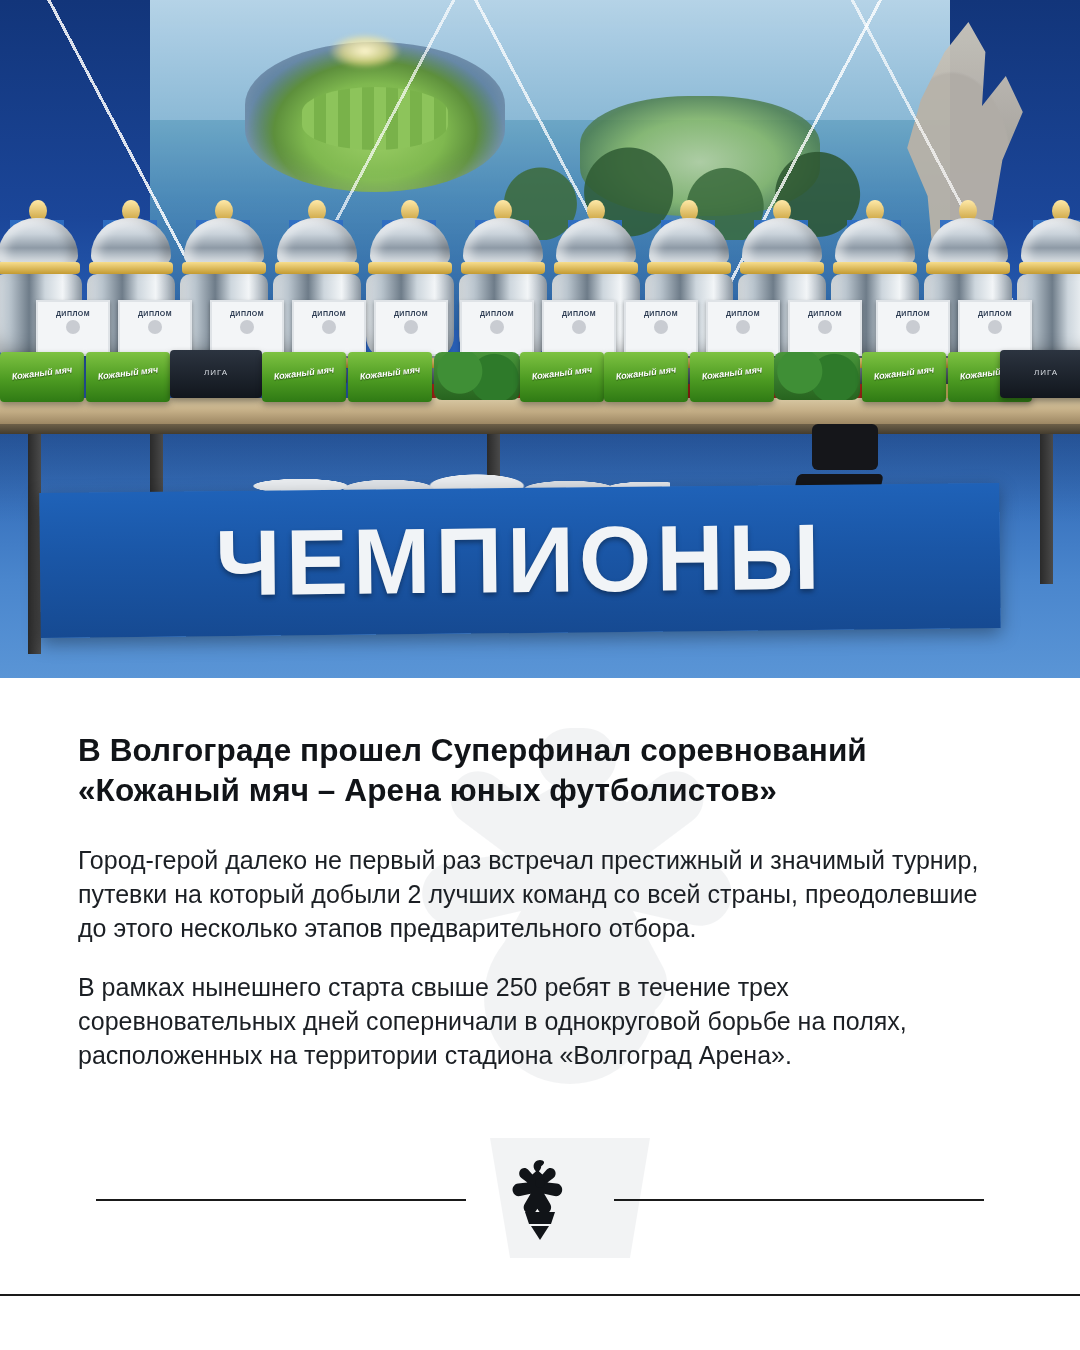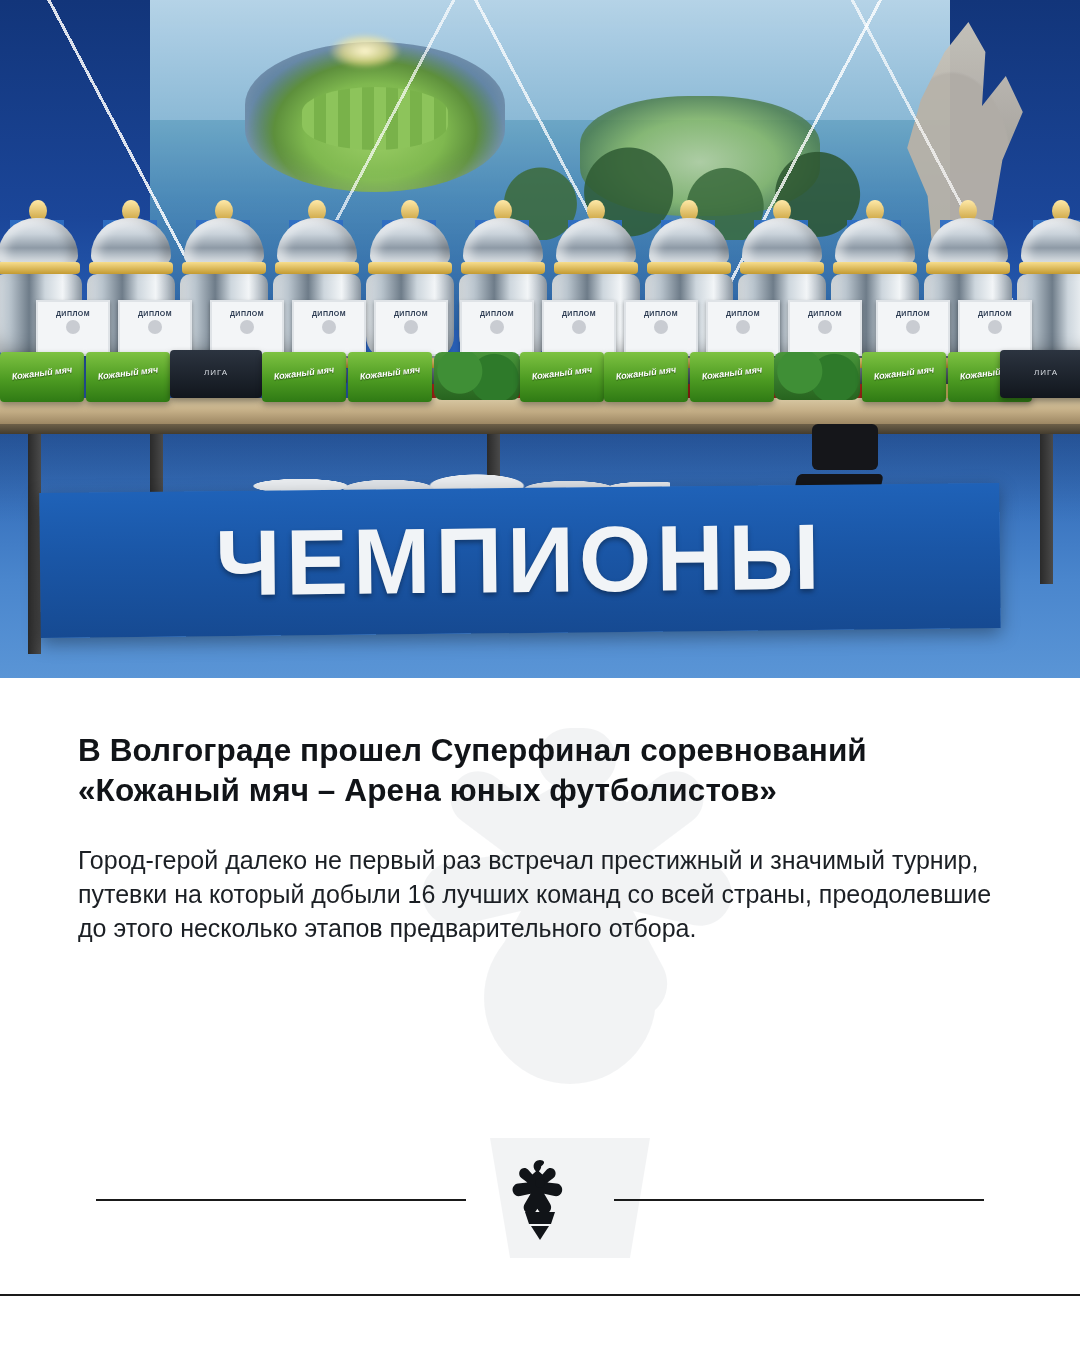--- a/index.html
+++ b/index.html
@@ -493,21 +493,22 @@
     <svg class="watermark" viewBox="0 0 760 640" aria-hidden="true">
       <g fill="#5a6674">
         <path d="M380 60c-18 0-32 14-32 31 0 12 7 22 17 27l-28 16-30-24c-14-11-33-8-42 6-8 12-5 28 7 37l44 33-56 8c-19 3-31 21-27 39 4 17 21 28 38 24l60-14-30 56c-9 17-3 38 14 47 16 8 36 2 45-14l27-52 27 52c9 16 29 22 45 14 17-9 23-30 14-47l-30-56 60 14c17 4 34-7 38-24 4-18-8-36-27-39l-56-8 44-33c12-9 15-25 7-37-9-14-28-17-42-6l-30 24-28-16c10-5 17-15 17-27 0-17-14-31-32-31z"></path>
         <circle cx="380" cy="330" r="86"></circle>
         <path d="M300 470h160l-20 120h-120z"></path>
       </g>
     </svg>
 
     <div class="inner">
       <h1>В Волгограде прошел Суперфинал соревнований «Кожаный мяч – Арена юных футболистов»</h1>
-      <p>Город-герой далеко не первый раз встречал престижный и значимый турнир, путевки на который добыли 16 лучших команд со всей страны, преодолевшие до этого несколько этапов предварительного отбора.</p>
+      <p>Город-герой далеко не первый раз встречал престижный и значимый турнир, путевки на который добыли 2 лучших команд со всей страны, преодолевшие до этого несколько этапов предварительного отбора.</p>
+      <p>В рамках нынешнего старта свыше 250 ребят в течение трех соревновательных дней соперничали в однокруговой борьбе на полях, расположенных на территории стадиона «Волгоград Арена».</p>
     </div>
 
     <div class="divider-wrap">
       <div class="hr"></div>
       <svg class="emblem" width="96" height="96" viewBox="0 0 96 96">
         <g fill="#111418">
           <path d="M48 8c-3.6 0-6.4 2.8-6.4 6.2 0 2 .9 3.8 2.4 5l-3.6 3.2-4.2-4.6c-2.6-2.8-7-2-8.6 1.5-1 2.4-.3 5.2 1.8 6.8l6 4.5-9.3 1c-3.8.4-6.3 4.1-5.3 7.8.9 3.3 4.2 5.3 7.5 4.6l10.3-2.2-6 10.3c-1.9 3.2-.8 7.3 2.4 9.1 3 1.7 6.9.8 8.8-2l1.6-2.4 1.6 2.4c1.9 2.8 5.8 3.7 8.8 2 3.2-1.8 4.3-5.9 2.4-9.1l-6-10.3 10.3 2.2c3.3.7 6.6-1.3 7.5-4.6 1-3.7-1.5-7.4-5.3-7.8l-9.3-1 6-4.5c2.1-1.6 2.8-4.4 1.8-6.8-1.6-3.5-6-4.3-8.6-1.5l-4.2 4.6-3.6-3.2c1.5-1.2 2.4-3 2.4-5C54.4 10.8 51.6 8 48 8z"></path>
           <path d="M33 60h30l-4 12H37z"></path>
           <path d="M39 74h18l-9 14z"></path>
           <circle cx="48" cy="31" r="5"></circle>

